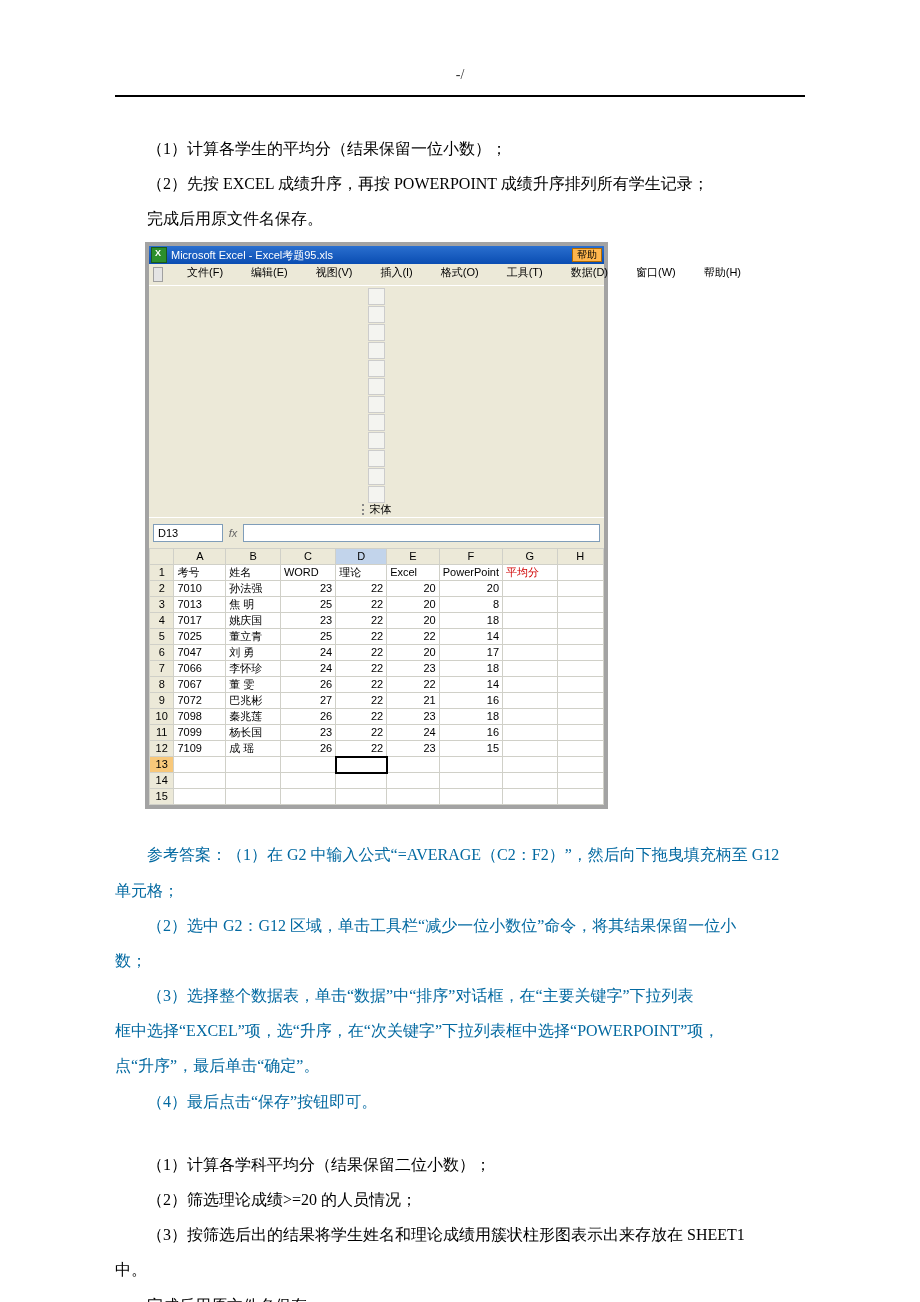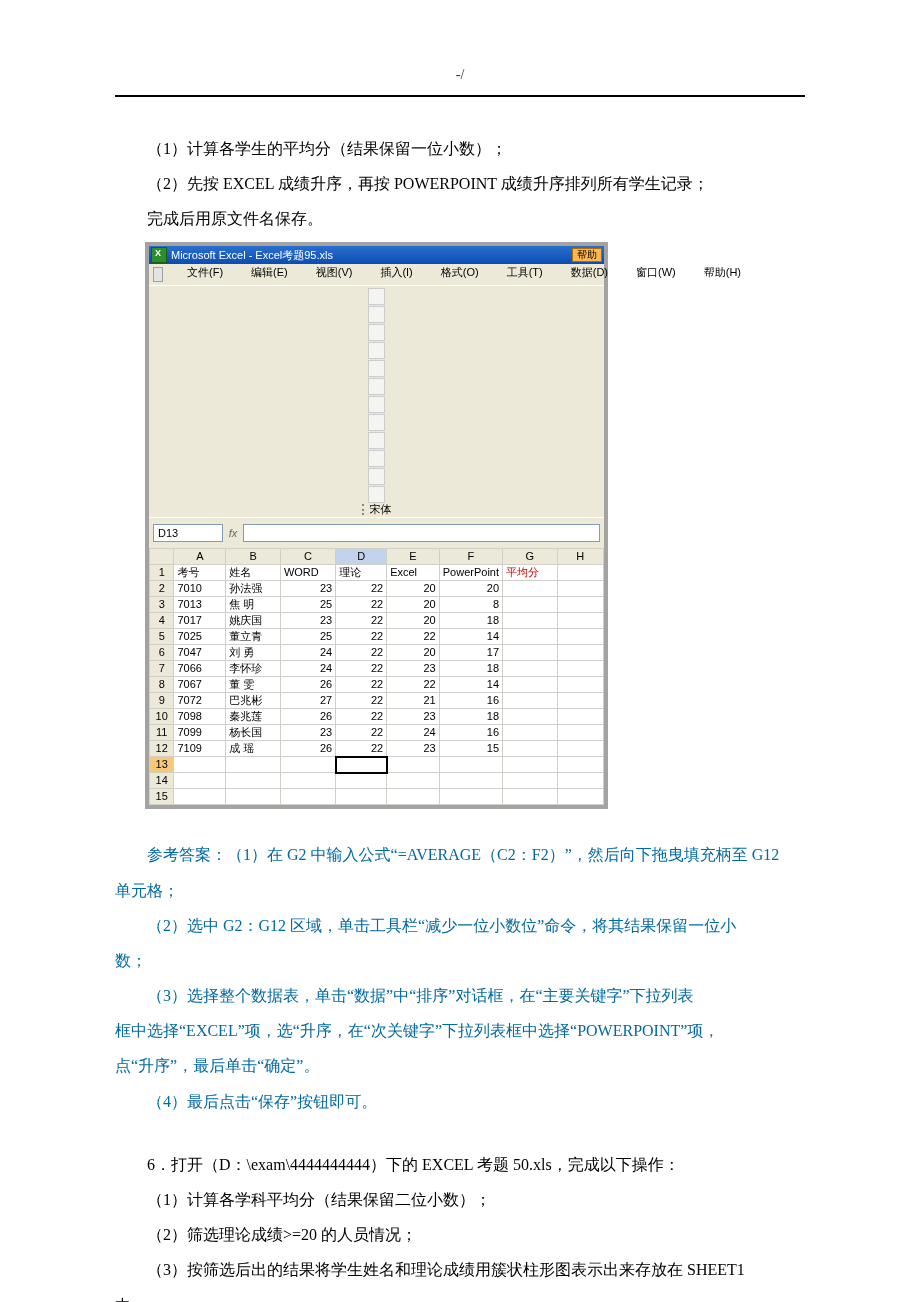--- a/index.html
+++ b/index.html
@@ -374,19 +374,18 @@
   <p class="para red flush-left">单元格；</p>
   <p class="para red">（2）选中 G2：G12 区域，单击工具栏“减少一位小数位”命令，将其结果保留一位小</p>
   <p class="para red flush-left">数；</p>
   <p class="para red">（3）选择整个数据表，单击“数据”中“排序”对话框，在“主要关键字”下拉列表</p>
   <p class="para red flush-left">框中选择“EXCEL”项，选“升序，在“次关键字”下拉列表框中选择“POWERPOINT”项，</p>
   <p class="para red flush-left">点“升序”，最后单击“确定”。</p>
   <p class="para red">（4）最后点击“保存”按钮即可。</p>
 
   <div class="gap"></div>
 
-  <p class="para">6．打开（D：\exam\4444444444）下的 EXCEL 考题 50.xls，完成以下操作：</p>
   <p class="para">（1）计算各学科平均分（结果保留二位小数）；</p>
   <p class="para">（2）筛选理论成绩&gt;=20 的人员情况；</p>
   <p class="para">（3）按筛选后出的结果将学生姓名和理论成绩用簇状柱形图表示出来存放在 SHEET1</p>
   <p class="para flush-left">中。</p>
   <p class="para">完成后用原文件名保存。</p>
 </div>
 
 </body></html>

